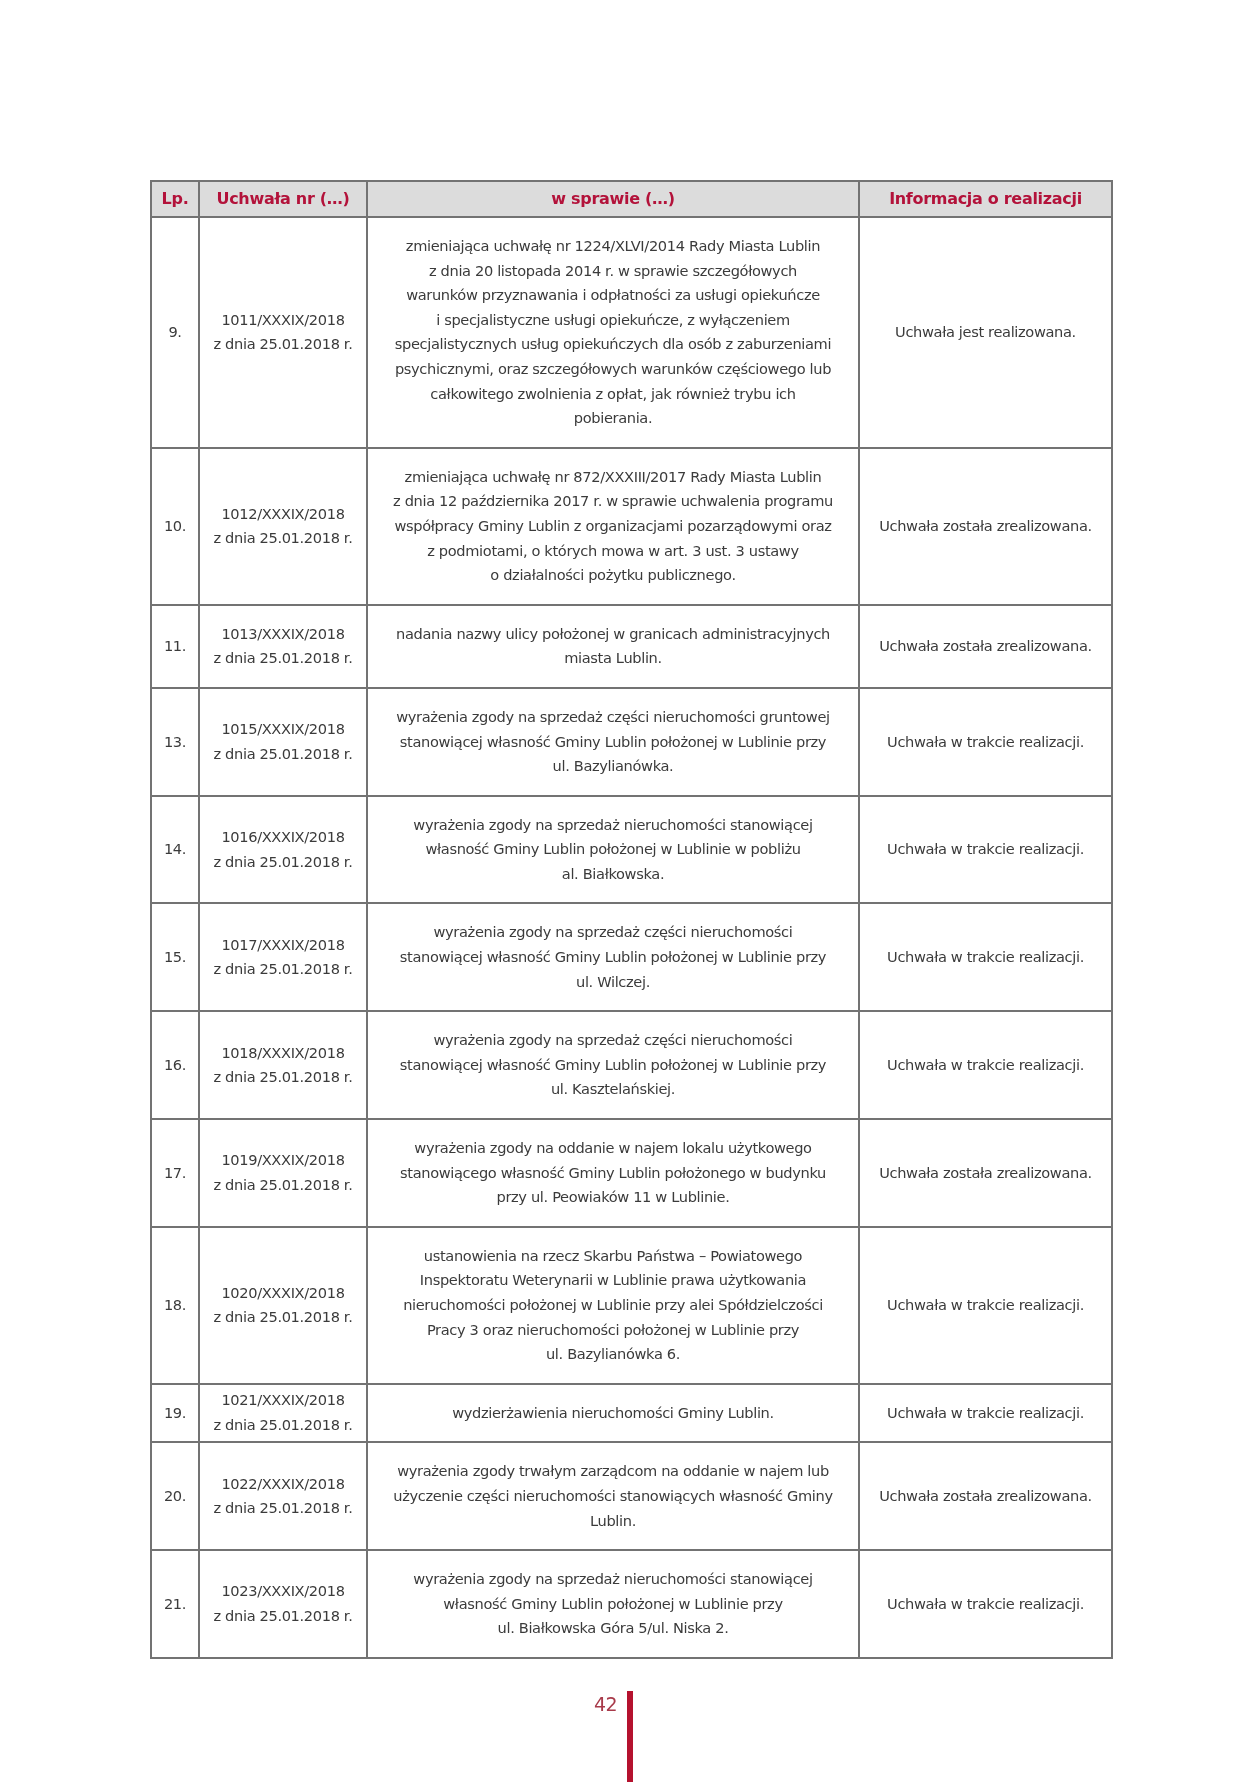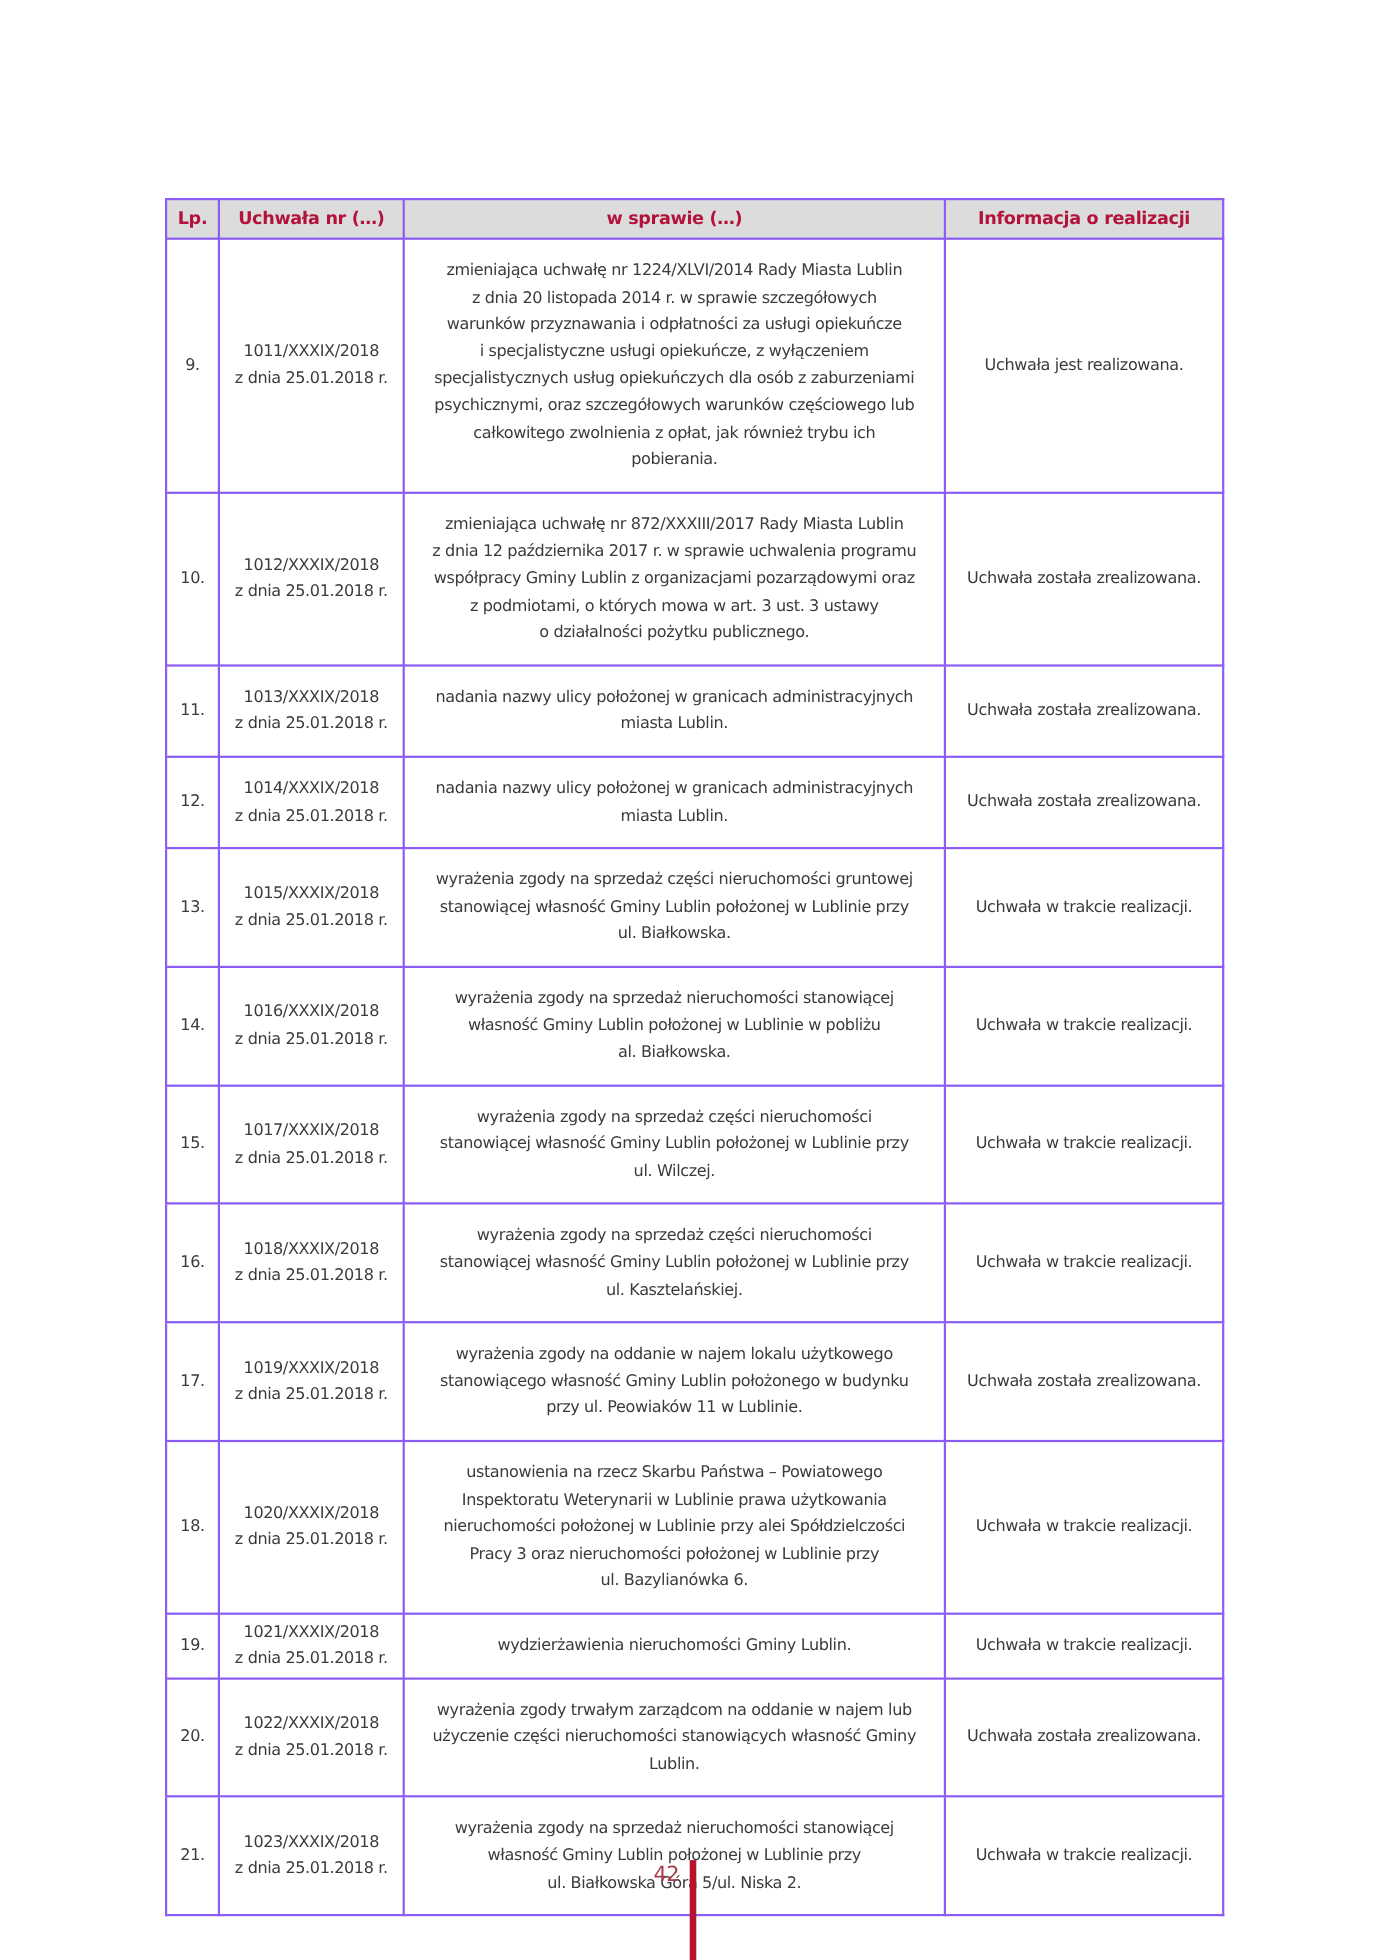--- a/index.html
+++ b/index.html
@@ -6,21 +6,21 @@
     body {
       width: 1260px; height: 1782px; background: #ffffff; position: relative;
       font-family: "DejaVu Sans", sans-serif; color: #3b3b3b;
       overflow: hidden;
     }
     .tbl {
       position: absolute; left: 150px; top: 180px; width: 961px;
       border-collapse: collapse; table-layout: fixed;
     }
     .tbl td, .tbl th {
-      border: 2px solid #8b5cf6; text-align: center; vertical-align: middle;
+      border: 2px solid #737373; text-align: center; vertical-align: middle;
       padding: 0 3px; font-size: 14.6px; line-height: 24.6px; letter-spacing: -0.35px;
       font-weight: normal;
     }
     .tbl th {
       background: #dcdcdc; color: #b3123a; height: 34px;
       font-size: 16px; font-weight: bold; letter-spacing: -0.3px;
     }
     .tbl col.c1 { width: 48px; }
     .tbl col.c2 { width: 168px; }
     .tbl col.c3 { width: 492px; }
@@ -93,42 +93,30 @@
         <td>
           <span class="desc-line">1013/XXXIX/2018</span>
           <span class="desc-line">z dnia 25.01.2018 r.</span>
         </td>
         <td class="desc">
           <span class="desc-line">nadania nazwy ulicy położonej w granicach administracyjnych</span>
           <span class="desc-line">miasta Lublin.</span>
         </td>
         <td>Uchwała została zrealizowana.</td>
       </tr>
-      <tr style="height: 63px;">
-        <td class="lp">12.</td>
-        <td>
-          <span class="desc-line">1014/XXXIX/2018</span>
-          <span class="desc-line">z dnia 25.01.2018 r.</span>
-        </td>
-        <td class="desc">
-          <span class="desc-line">nadania nazwy ulicy położonej w granicach administracyjnych</span>
-          <span class="desc-line">miasta Lublin.</span>
-        </td>
-        <td>Uchwała została zrealizowana.</td>
-      </tr>
       <tr style="height: 86px;">
         <td class="lp">13.</td>
         <td>
           <span class="desc-line">1015/XXXIX/2018</span>
           <span class="desc-line">z dnia 25.01.2018 r.</span>
         </td>
         <td class="desc">
           <span class="desc-line">wyrażenia zgody na sprzedaż części nieruchomości gruntowej</span>
           <span class="desc-line">stanowiącej własność Gminy Lublin położonej w Lublinie przy</span>
-          <span class="desc-line">ul. Białkowska.</span>
+          <span class="desc-line">ul. Bazylianówka.</span>
         </td>
         <td>Uchwała w trakcie realizacji.</td>
       </tr>
       <tr style="height: 87px;">
         <td class="lp">14.</td>
         <td>
           <span class="desc-line">1016/XXXIX/2018</span>
           <span class="desc-line">z dnia 25.01.2018 r.</span>
         </td>
         <td class="desc">

